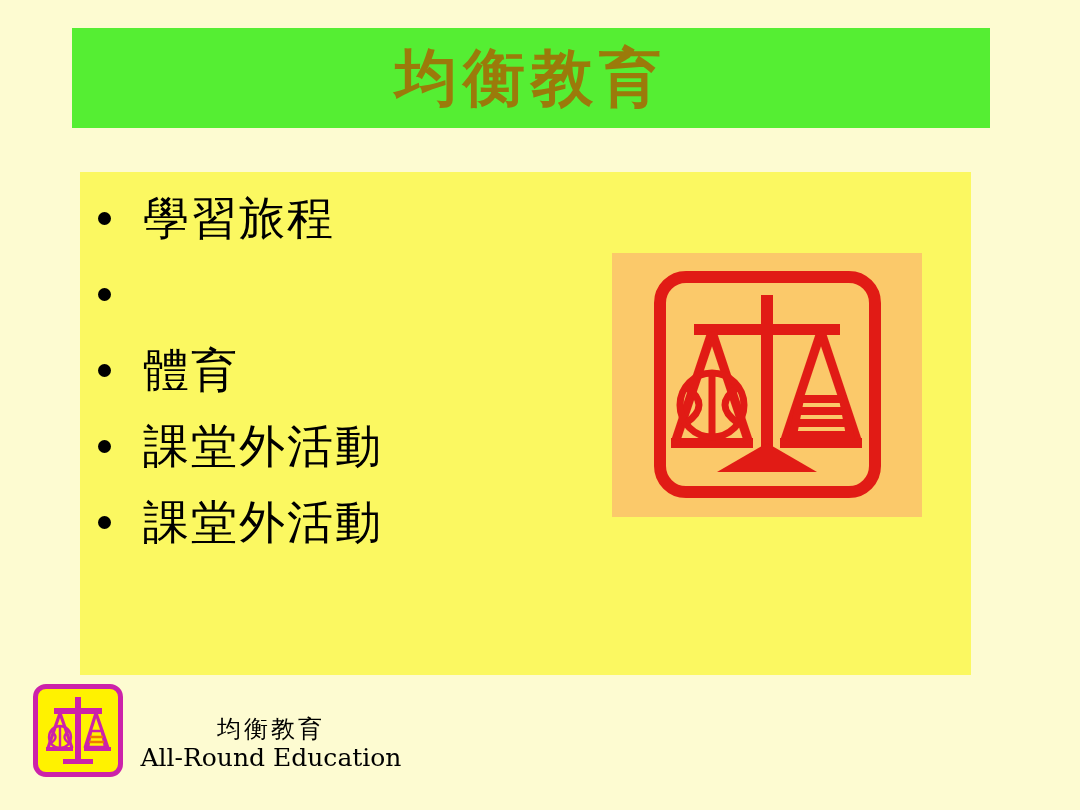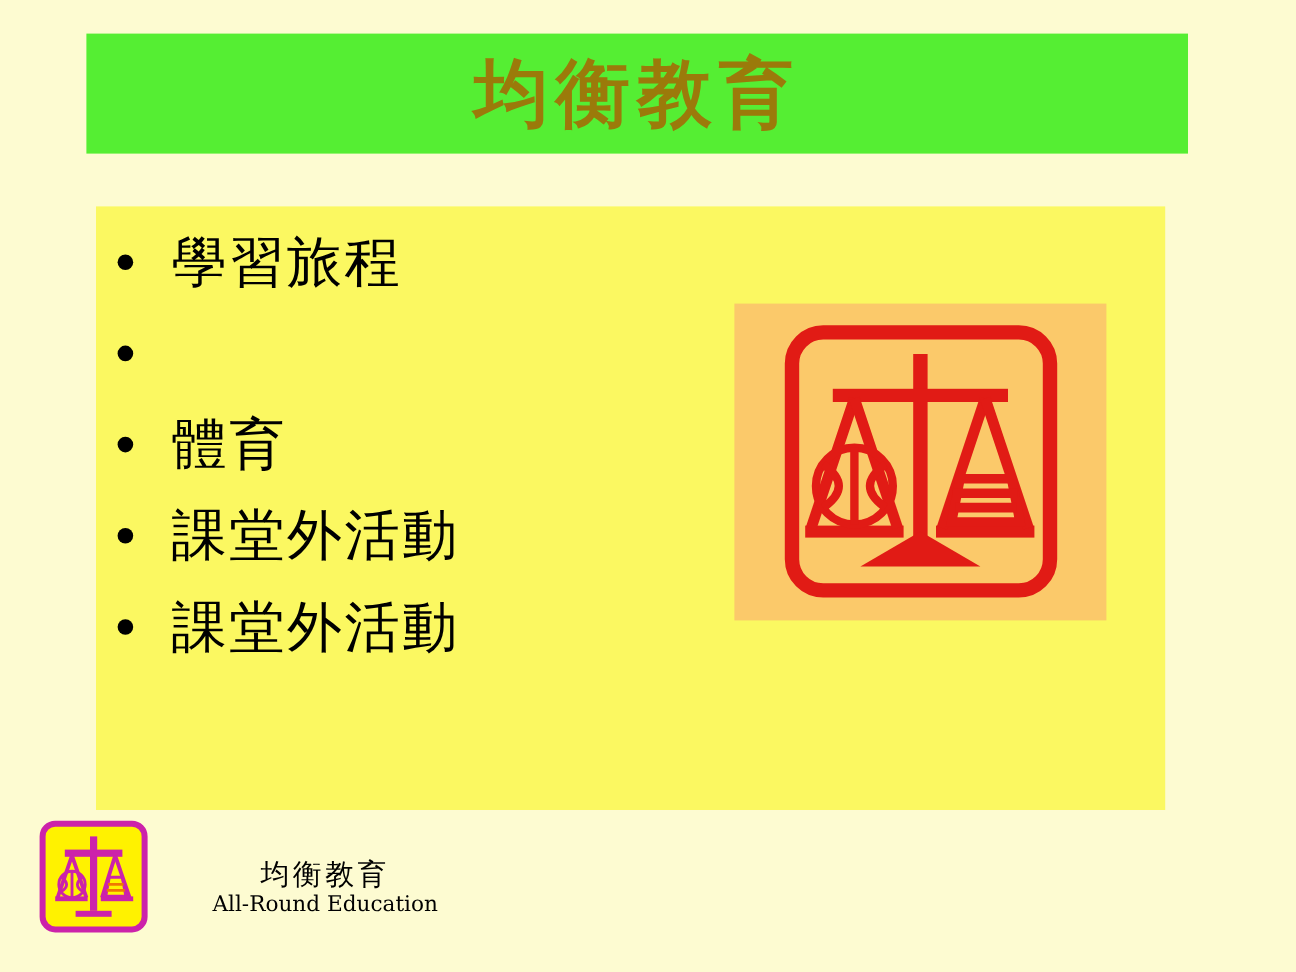--- a/index.html
+++ b/index.html
@@ -140,21 +140,21 @@
     font-family: "DejaVu Serif", "Liberation Serif", serif;
     color: #000000;
   }
   .footer-cn {
     font-size: 24px;
     line-height: 1.25;
     letter-spacing: 3px;
     display: block;
   }
   .footer-en {
-    font-size: 18px;
+    font-size: 25px;
     line-height: 1.15;
     display: block;
     white-space: nowrap;
   }
 </style>
 </head>
 <body>
 
 <div class="slide">
 

